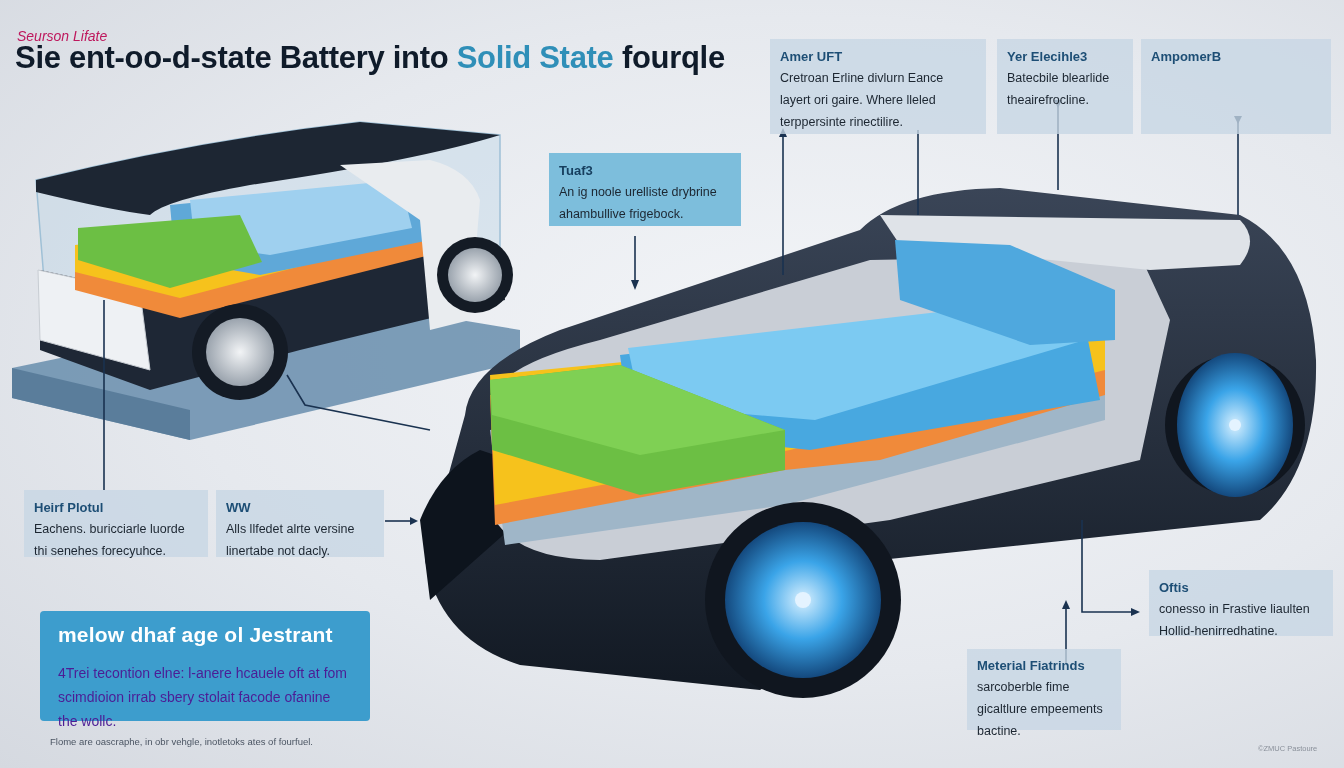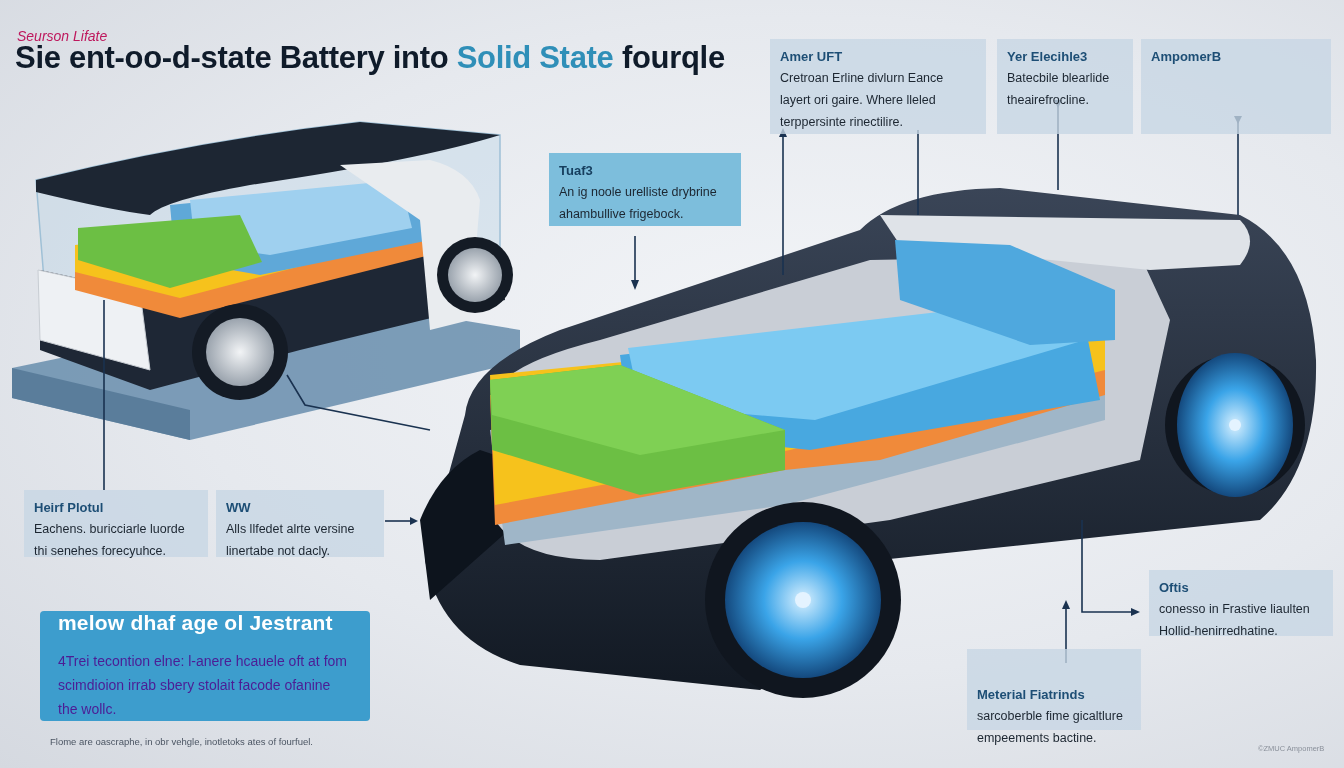--- a/index.html
+++ b/index.html
@@ -8,21 +8,21 @@
     background:radial-gradient(ellipse at 60% 45%, #f3f5f8 0%, #e6e9ee 55%, #d5d9e0 100%);}
   .abs{position:absolute;}
   .subtitle{left:17px;top:28px;font-size:14px;color:#be185d;font-style:italic;}
   .title{left:15px;top:40px;font-size:31px;font-weight:bold;color:#0f1b2a;letter-spacing:-0.3px;white-space:nowrap;}
   .title .hl{color:#2f8fb8;}
   .panel{position:absolute;background:rgba(198,214,228,0.78);box-sizing:border-box;padding:10px 10px;}
   .panel .ph{font-weight:bold;font-size:13px;color:#1d4e75;margin-bottom:3px;}
   .panel .pb{font-size:12.5px;line-height:22px;color:#1c2631;}
   .panel.blue{background:#7dbedc;}
   .panel.blue .ph{color:#163e5e;}
-  .callout{position:absolute;left:40px;top:611px;width:330px;height:110px;background:#3d9dcd;border-radius:4px;box-sizing:border-box;padding:0 18px;color:#fff;}
+  .callout{position:absolute;left:40px;top:611px;width:330px;height:110px;background:#3d9dcd;border-radius:4px;box-sizing:border-box;padding:12px 18px;color:#fff;}
   .callout .ch{font-size:21px;font-weight:bold;letter-spacing:0.2px;}
   .callout .cb{font-size:14px;line-height:24px;margin-top:14px;color:#4c1d95;}
   .footnote{left:50px;top:736px;font-size:9.5px;color:#4b5563;}
   .credit{left:1258px;top:744px;font-size:7.5px;color:#8a909a;}
   svg{position:absolute;left:0;top:0;}
 </style>
 </head>
 <body>
 
 <svg width="1344" height="768" viewBox="0 0 1344 768">
@@ -131,24 +131,24 @@
   <div class="pb">Eachens. buricciarle luorde thi senehes forecyuhce.</div>
 </div>
 <div class="panel" style="left:216px;top:490px;width:168px;height:67px;">
   <div class="ph">WW</div>
   <div class="pb">Alls llfedet alrte versine linertabe not dacly.</div>
 </div>
 <div class="panel" style="left:1149px;top:570px;width:184px;height:66px;">
   <div class="ph">Oftis</div>
   <div class="pb">conesso in Frastive liaulten Hollid-henirredhatine.</div>
 </div>
-<div class="panel" style="left:967px;top:649px;width:174px;height:81px;padding-top:38px;">
+<div class="panel" style="left:967px;top:649px;width:154px;height:81px;padding-top:9px;">
   <div class="ph">Meterial Fiatrinds</div>
   <div class="pb">sarcoberble fime gicaltlure empeements bactine.</div>
 </div>
 
 <div class="callout">
   <div class="ch">melow dhaf age ol Jestrant</div>
   <div class="cb">4Trei tecontion elne: l-anere hcauele oft at fom scimdioion irrab sbery stolait facode ofanine the wollc.</div>
 </div>
 
 <div class="abs footnote">Flome are oascraphe, in obr vehgle, inotletoks ates of fourfuel.</div>
-<div class="abs credit">©ZMUC AmpomerB</div>
+<div class="abs credit">©ZMUC Pastoure</div>
 
 </body></html>

